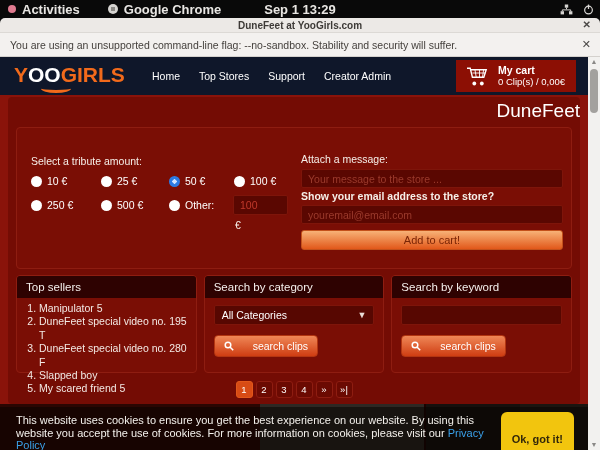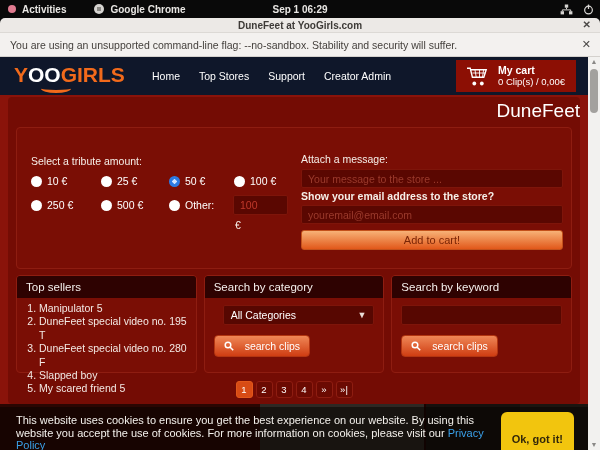--- a/index.html
+++ b/index.html
@@ -1,21 +1,21 @@
 <!DOCTYPE html>
 <html><head>
 <meta charset="utf-8">
 <style>
   html,body{margin:0;padding:0;background:#000;}
   *{box-sizing:border-box;font-family:"Liberation Sans",sans-serif;}
   .screen{position:relative;width:600px;height:450px;overflow:hidden;background:#0a0a0a;}
 
   
   .topbar{position:absolute;left:0;top:0;width:600px;height:18px;background:#090909;color:#e8e6e3;
-    display:flex;align-items:center;font-size:10px;font-weight:700;}
+    display:flex;align-items:center;font-size:13px;font-weight:700;}
   .tb-left{display:flex;align-items:center;gap:6px;margin-left:8px;}
   .dot{width:8px;height:8px;border-radius:50%;background:#e07b90;}
   .chrome-ico{width:10px;height:10px;border-radius:50%;margin-left:22px;
     background:radial-gradient(circle,#8a8884 0 30%,#d6d4d1 32% 100%);}
   .tb-clock{position:absolute;left:0;right:0;text-align:center;font-weight:700;}
   .tb-right{position:absolute;right:6px;top:0;height:18px;display:flex;align-items:center;gap:10px;}
 
   
   .titlebar{position:absolute;left:0;top:18px;width:600px;height:15px;background:#ece9e6;
     border-radius:5px 5px 0 0;display:flex;align-items:center;justify-content:center;
@@ -67,24 +67,24 @@
   .euro{position:absolute;left:218px;top:91px;color:#f6efe9;font-size:10.5px;}
   .add-btn{position:absolute;left:284px;top:102px;width:262px;height:20px;border:1px solid #C4511B;border-radius:3px;
     background:linear-gradient(#F7B277,#E2581A);color:#7A2506;font-size:11px;text-align:center;line-height:18px;cursor:pointer;}
 
   .panels-row{position:absolute;left:8px;top:178px;width:556px;height:98px;display:flex;gap:7px;}
   .panel{flex:1;background:#7A0E05;border:1px solid #8E1D11;border-radius:4px;position:relative;}
   .panel .p-header{border-radius:3px 3px 0 0;font-size:11.5px;}
   .panel-body{padding:7px 9px 0 9px;}
   .sellers{margin:4px 0 0 0;padding-left:22px;color:#f3e9e4;font-size:10.5px;line-height:13.4px;}
   .select{height:20px;background:#570701;border:1px solid #7E150A;border-radius:2px;color:#fff;
-    font-size:10.5px;display:flex;align-items:center;padding:0 7px;cursor:pointer;position:relative;margin-left:9px;}
+    font-size:10.5px;display:flex;align-items:center;padding:0 7px;cursor:pointer;position:relative;}
   .select .caret{position:absolute;right:7px;font-size:9px;color:#e9dcd6;}
   .kw-input{width:100%;height:20px;background:#570701;border:1px solid #7E150A;border-radius:2px;outline:none;color:#fff;}
-  .btn-search{display:inline-flex;align-items:center;gap:11px;margin-top:10px;padding:4px 9px;
+  .btn-search{display:inline-flex;align-items:center;gap:19px;margin-top:10px;padding:4px 9px;
     background:linear-gradient(#EF8757,#CF3D12);border:1px solid #B33511;border-radius:4px;
     color:#fff;font-size:10.5px;cursor:pointer;}
 
   .pagination{position:absolute;left:0;top:284px;width:572px;display:flex;justify-content:center;gap:3px;}
   .pg{min-width:17px;height:17px;padding:0 3px;background:#6B0A02;border:1px solid #8E1D11;border-radius:3px;
     color:#fff;font-size:9.5px;text-align:center;line-height:16px;cursor:pointer;}
   .pg.active{background:#D84B15;border-color:#E2581A;}
 
   
   .footer-zone{position:absolute;left:0;top:347px;width:588px;height:46px;background:#1C0301;}
@@ -108,21 +108,21 @@
 
 <div class="screen">
 
   <div class="topbar">
     <div class="tb-left">
       <span class="dot"></span>
       <span>Activities</span>
       <span class="chrome-ico"></span>
       <span>Google Chrome</span>
     </div>
-    <div class="tb-clock">Sep 1 06:29</div>
+    <div class="tb-clock">Sep 1 13:29</div>
     <div class="tb-right">
       <svg width="13" height="11" viewBox="0 0 13 11">
         <rect x="4.8" y="0.5" width="3.4" height="3.2" fill="#d6d4d1"></rect>
         <rect x="0.6" y="7.2" width="3.4" height="3.2" fill="#d6d4d1"></rect>
         <rect x="9" y="7.2" width="3.4" height="3.2" fill="#d6d4d1"></rect>
         <path d="M6.5 3.7v1.6 M2.3 7.2V5.9h8.4v1.3" stroke="#d6d4d1" stroke-width="1" fill="none"></path>
       </svg>
       <svg width="11" height="11" viewBox="0 0 12 12">
         <circle cx="6" cy="6.6" r="4.2" fill="none" stroke="#dcdad7" stroke-width="1.3"></circle>
         <line x1="6" y1="0.6" x2="6" y2="5.4" stroke="#dcdad7" stroke-width="1.4"></line>

